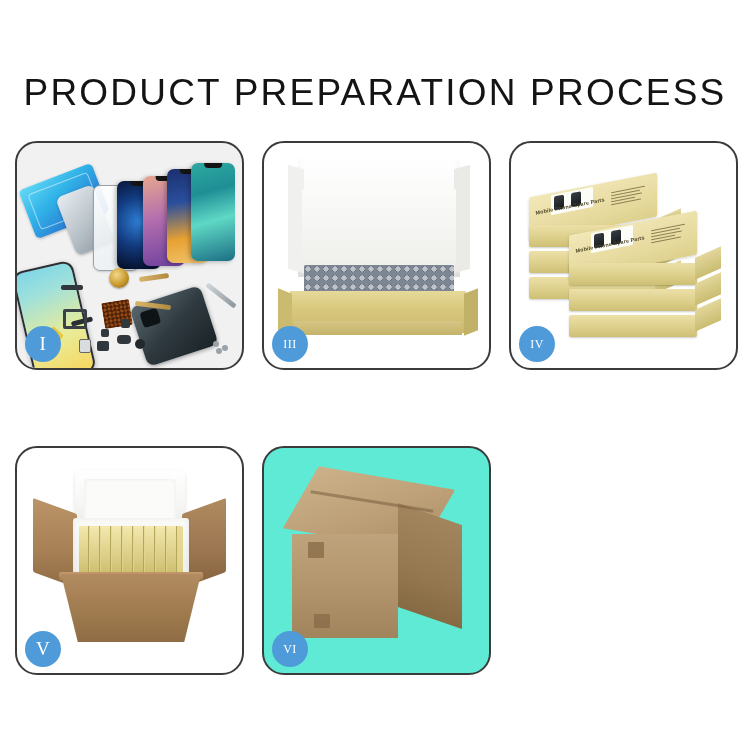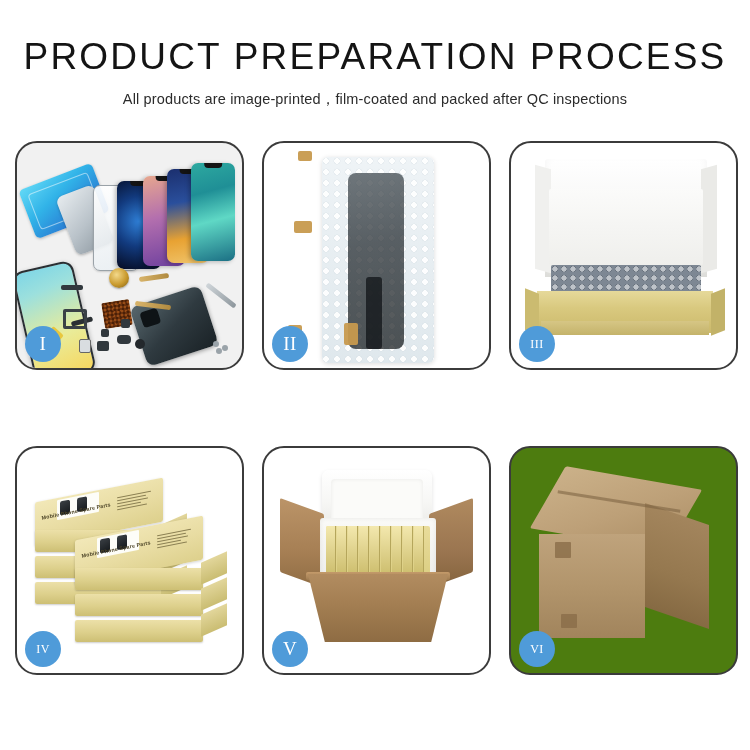--- a/index.html
+++ b/index.html
@@ -29,20 +29,21 @@
     box-sizing: border-box;
   }
   .page-title {
     font-size: 37px;
     letter-spacing: 2.2px;
     font-weight: 400;
     color: #141414;
     line-height: 1.05;
     white-space: nowrap;
     font-family: "Liberation Sans", sans-serif;
+    margin-top: 36px;
   }
   .page-subtitle {
     margin-top: 13px;
     font-size: 14.5px;
     color: #2b2b2b;
     letter-spacing: 0.15px;
     white-space: nowrap;
   }
 
   
@@ -407,21 +408,21 @@
     border-radius: 0 0 4px 4px;
     clip-path: polygon(0 0, 100% 0, 88% 100%, 12% 100%);
   }
   .carton-rim {
     position:absolute; left:42px; top:124px; width:144px; height:8px;
     background: linear-gradient(180deg,#c49a6a,#a07d52);
     border-radius:2px;
   }
 
   
-  .p6 { background:#4d7c0f;border-radius:21px; }
+  .p6 { background:#5eead4; }
   .c6-top {
     position:absolute; left:30px; top:30px; width:150px; height:62px;
     background: linear-gradient(150deg,#cbb189 0%, #bda078 55%, #ad8f66 100%);
     transform: skewX(-30deg) skewY(9deg);
     border-radius:2px;
   }
   .c6-front {
     position:absolute; left:28px; top:86px; width:106px; height:104px;
     background: linear-gradient(180deg,#bfa37c 0%, #b2956c 50%, #a1845c 100%);
   }
@@ -442,21 +443,20 @@
   .c6-t2 { left:50px; top:166px; width:16px; height:14px; }
 
   
   .noselect { user-select:none; }
 </style>
 </head>
 <body class="noselect">
 
 <div class="header">
   <div class="page-title">PRODUCT PREPARATION PROCESS</div>
-  <div class="page-subtitle">All products are image-printed，film-coated and packed after QC inspections</div>
 </div>
 
 <div class="grid">
 
   <div class="panel p1">
     <div class="panel-stage">
       <div class="blue-film"></div>
       <div class="film-phone"></div>
       <div class="glass-protector"></div>
 
@@ -495,33 +495,20 @@
       <div class="tweezer"></div>
       <div class="screws">
           <span></span>
           <span></span>
           <span></span>
         </div>
     </div>
     <div class="badge">I</div>
   </div>
 
-  <div class="panel p2">
-    <div class="panel-stage">
-      <div class="bubble-bag">
-        <div class="inner-screen"></div>
-        <div class="inner-flex"></div>
-      </div>
-      <div class="tape t1"></div>
-      <div class="tape t2"></div>
-      <div class="tape t3"></div>
-      <div class="tape t4"></div>
-    </div>
-    <div class="badge">II</div>
-  </div>
 
   <div class="panel p3">
     <div class="panel-stage">
       <div class="box3-lid"></div>
       <div class="box3-foam"></div>
       <div class="box3-bubble"></div>
       <div class="box3-body"></div>
       <div class="box3-front"></div>
     </div>
     <div class="badge small">III</div>

